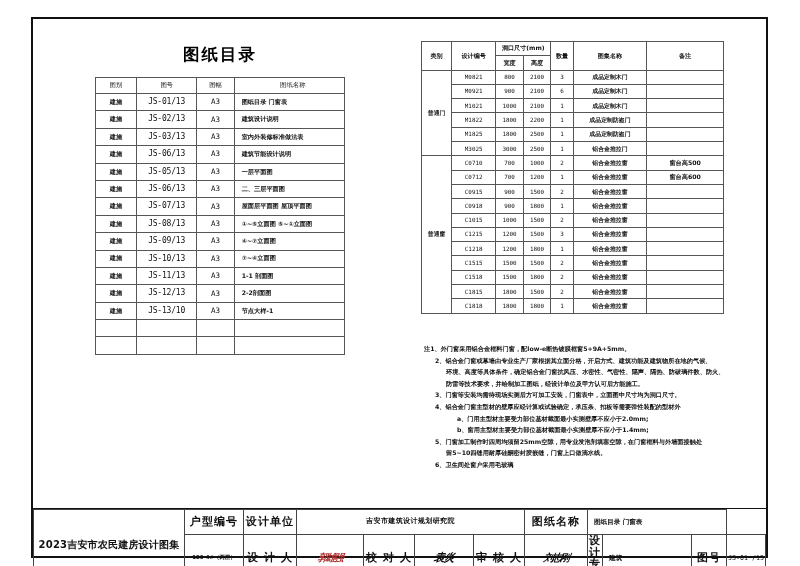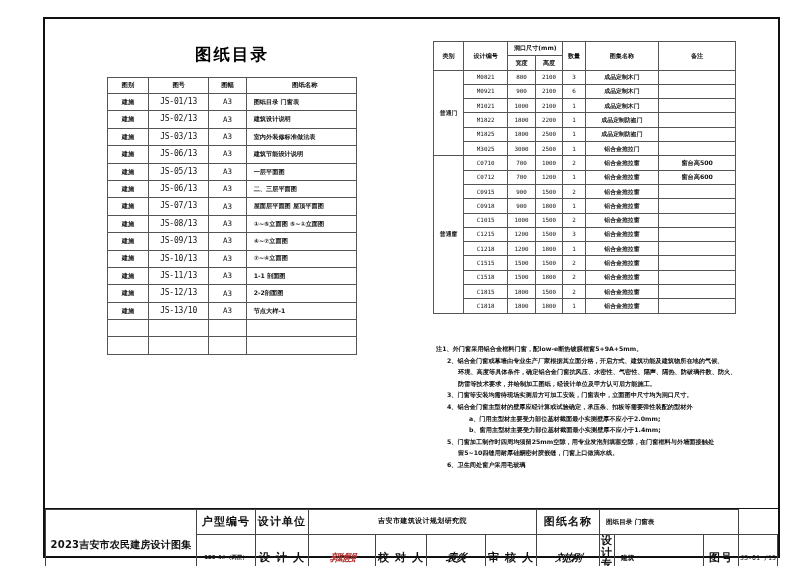--- a/index.html
+++ b/index.html
@@ -7,21 +7,21 @@
     width:800px;height:566px;
     background:#ffffff;
     font-family:"DejaVu Sans","Liberation Sans",sans-serif;
     color:#1a1a1a;
     overflow:hidden;
     position:relative;
   }
   
   #sheet{
     position:absolute;
-    left:43px;top:17px;
+    left:31px;top:17px;
     width:737px;height:541px;
     border:2.5px solid #111;
     box-sizing:border-box;
     background:#fff;
   }
   
   table{border-collapse:collapse;}
   td,th{
     border:0.8px solid #555;
     padding:0;
@@ -44,21 +44,21 @@
     font-weight:bold;
     letter-spacing:2px;
     margin-bottom:11px;
     color:#000;
   }
   #dwg-list{
     width:250px;margin:0 auto;
     border:1.1px solid #3a3a3a;
   }
   #dwg-list td{height:16.4px;font-size:6.2px;}
-  #dwg-list tr.head td{height:15px;font-size:6.4px;font-weight:bold;}
+  #dwg-list tr.head td{height:15px;font-size:6.4px;font-weight:normal;}
   #dwg-list td.c1{width:42px;}
   #dwg-list td.c2{width:62px;font-size:8px;font-family:"DejaVu Sans Mono","Liberation Mono",monospace;letter-spacing:-0.2px;}
   #dwg-list td.c3{width:38px;font-size:7.5px;font-family:"DejaVu Sans Mono","Liberation Mono",monospace;}
   #dwg-list td.c4{width:108px;text-align:left;padding-left:7px;}
 
   
   #dw-wrap{position:absolute;left:388px;top:22px;width:306px;}
   #dw-title{
     text-align:center;font-size:16.5px;font-weight:bold;
     letter-spacing:2px;margin-bottom:9px;color:#000;

